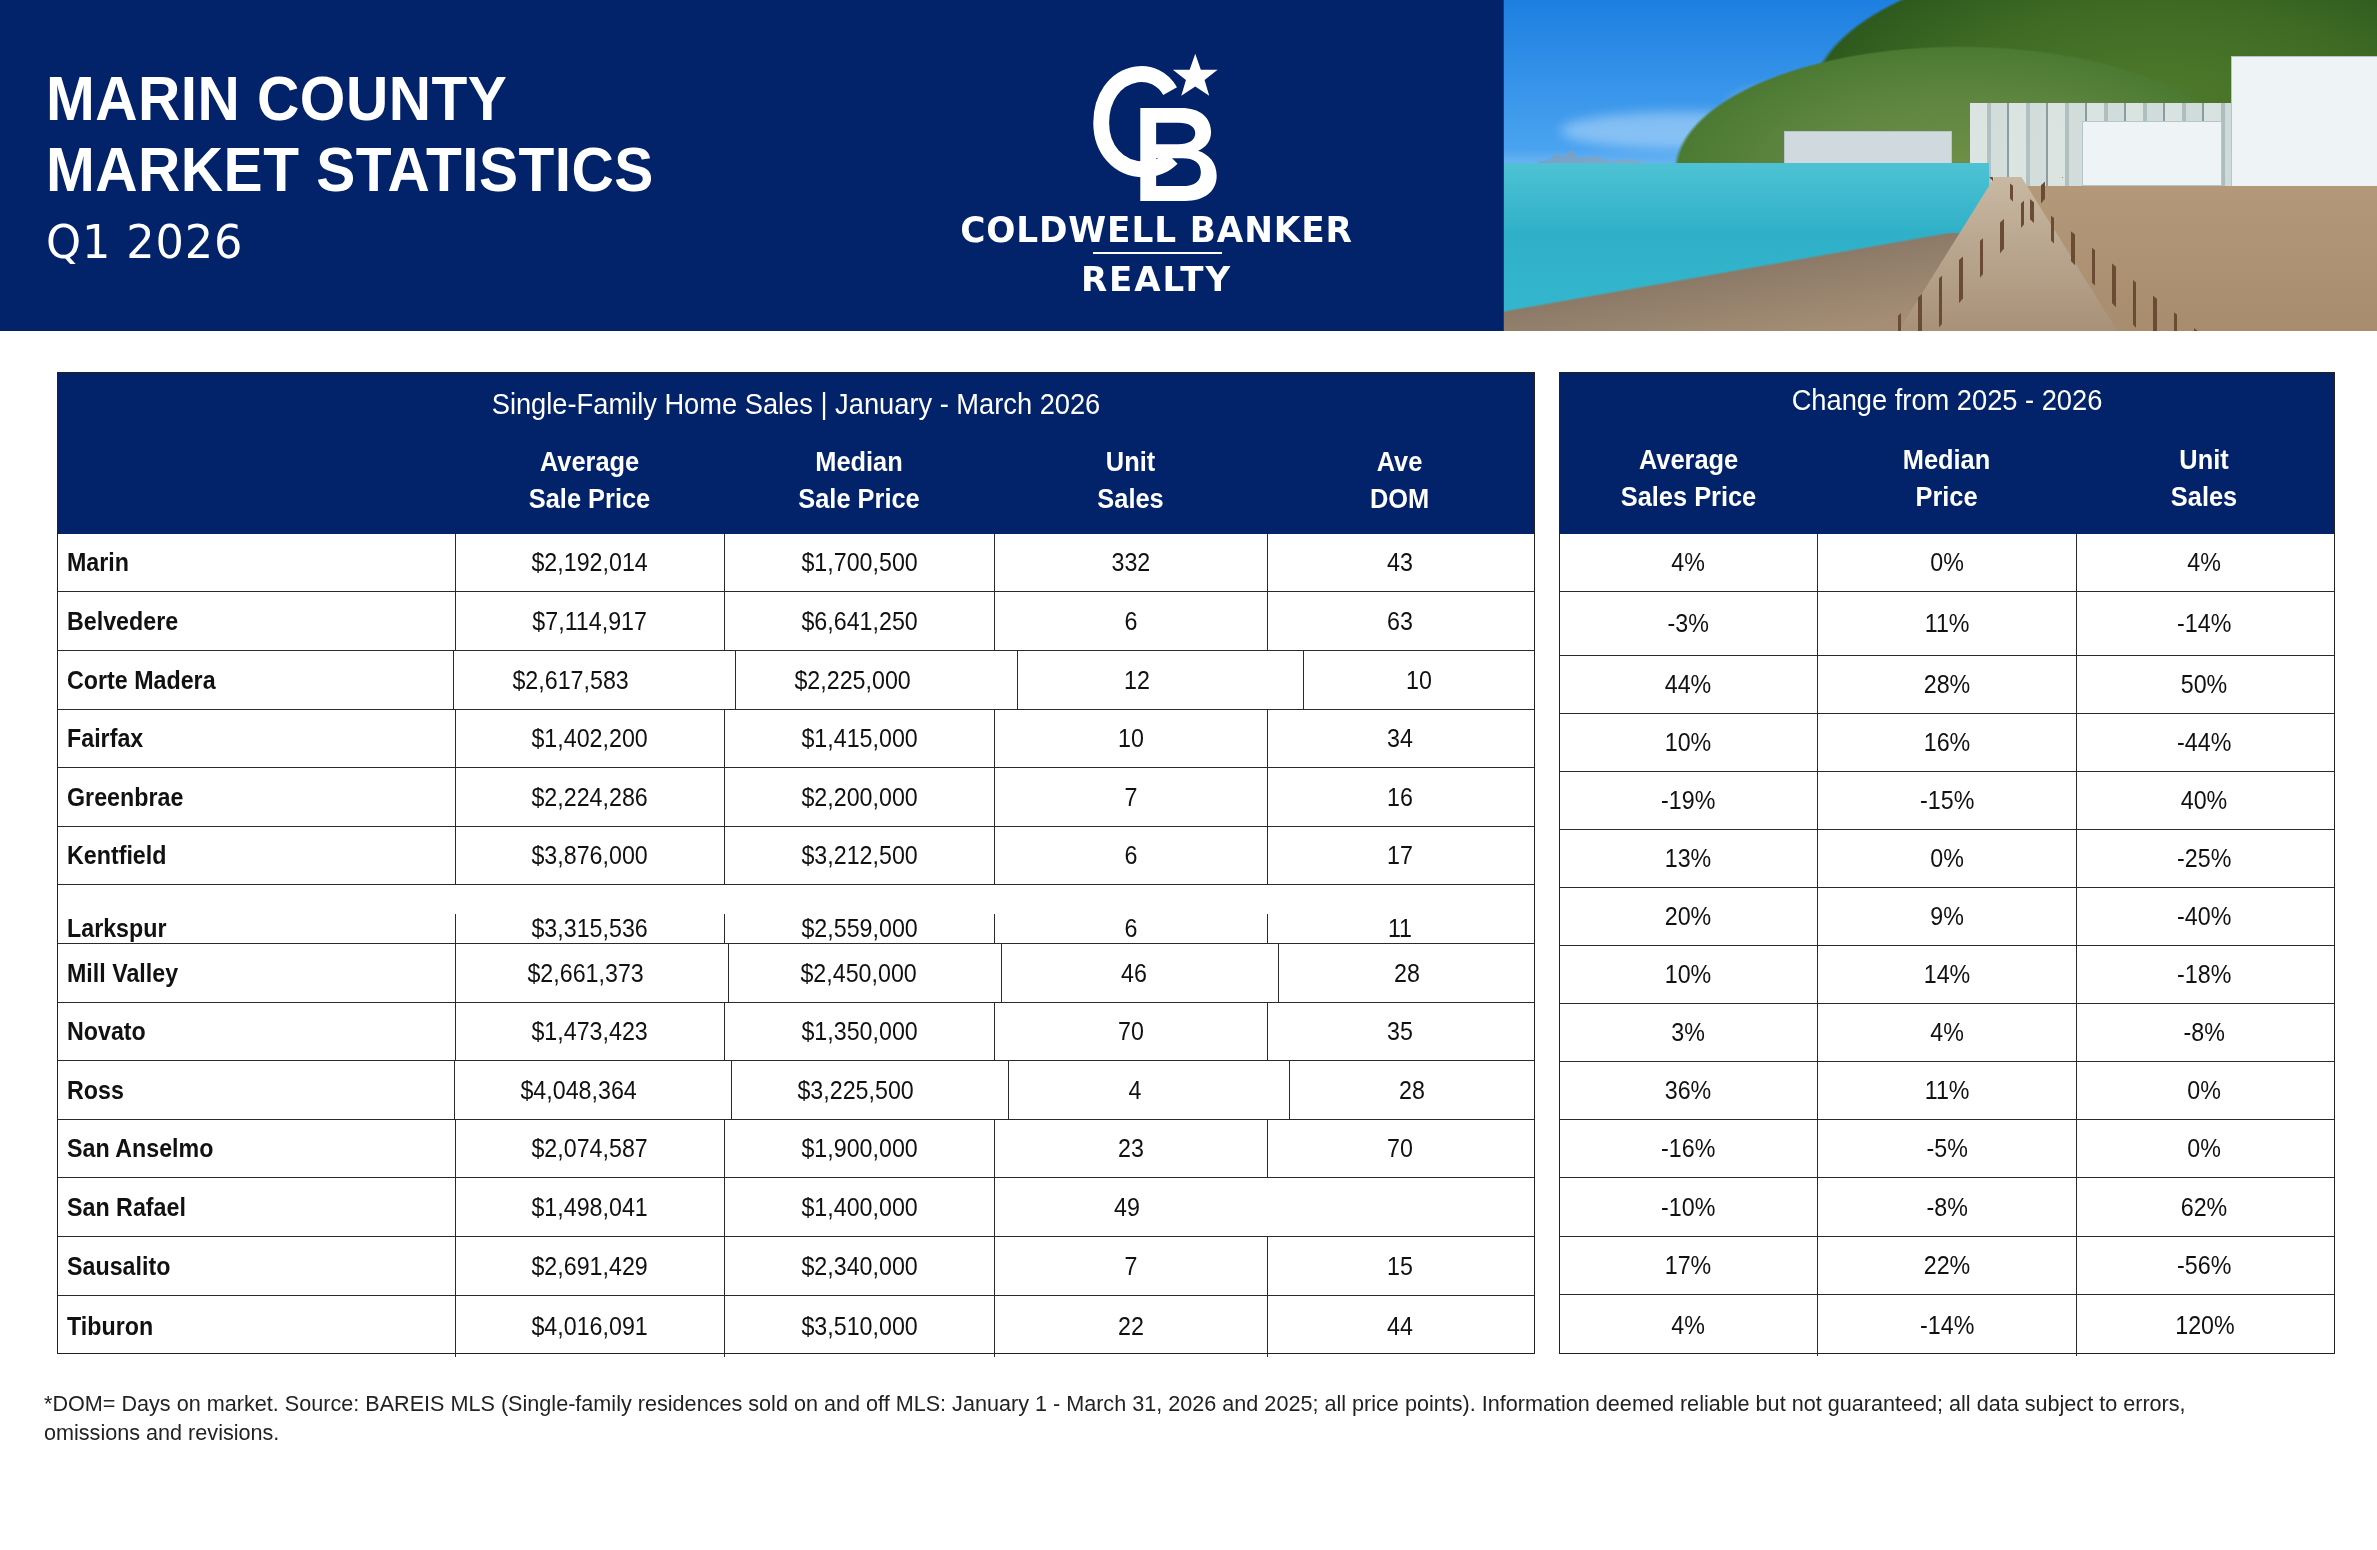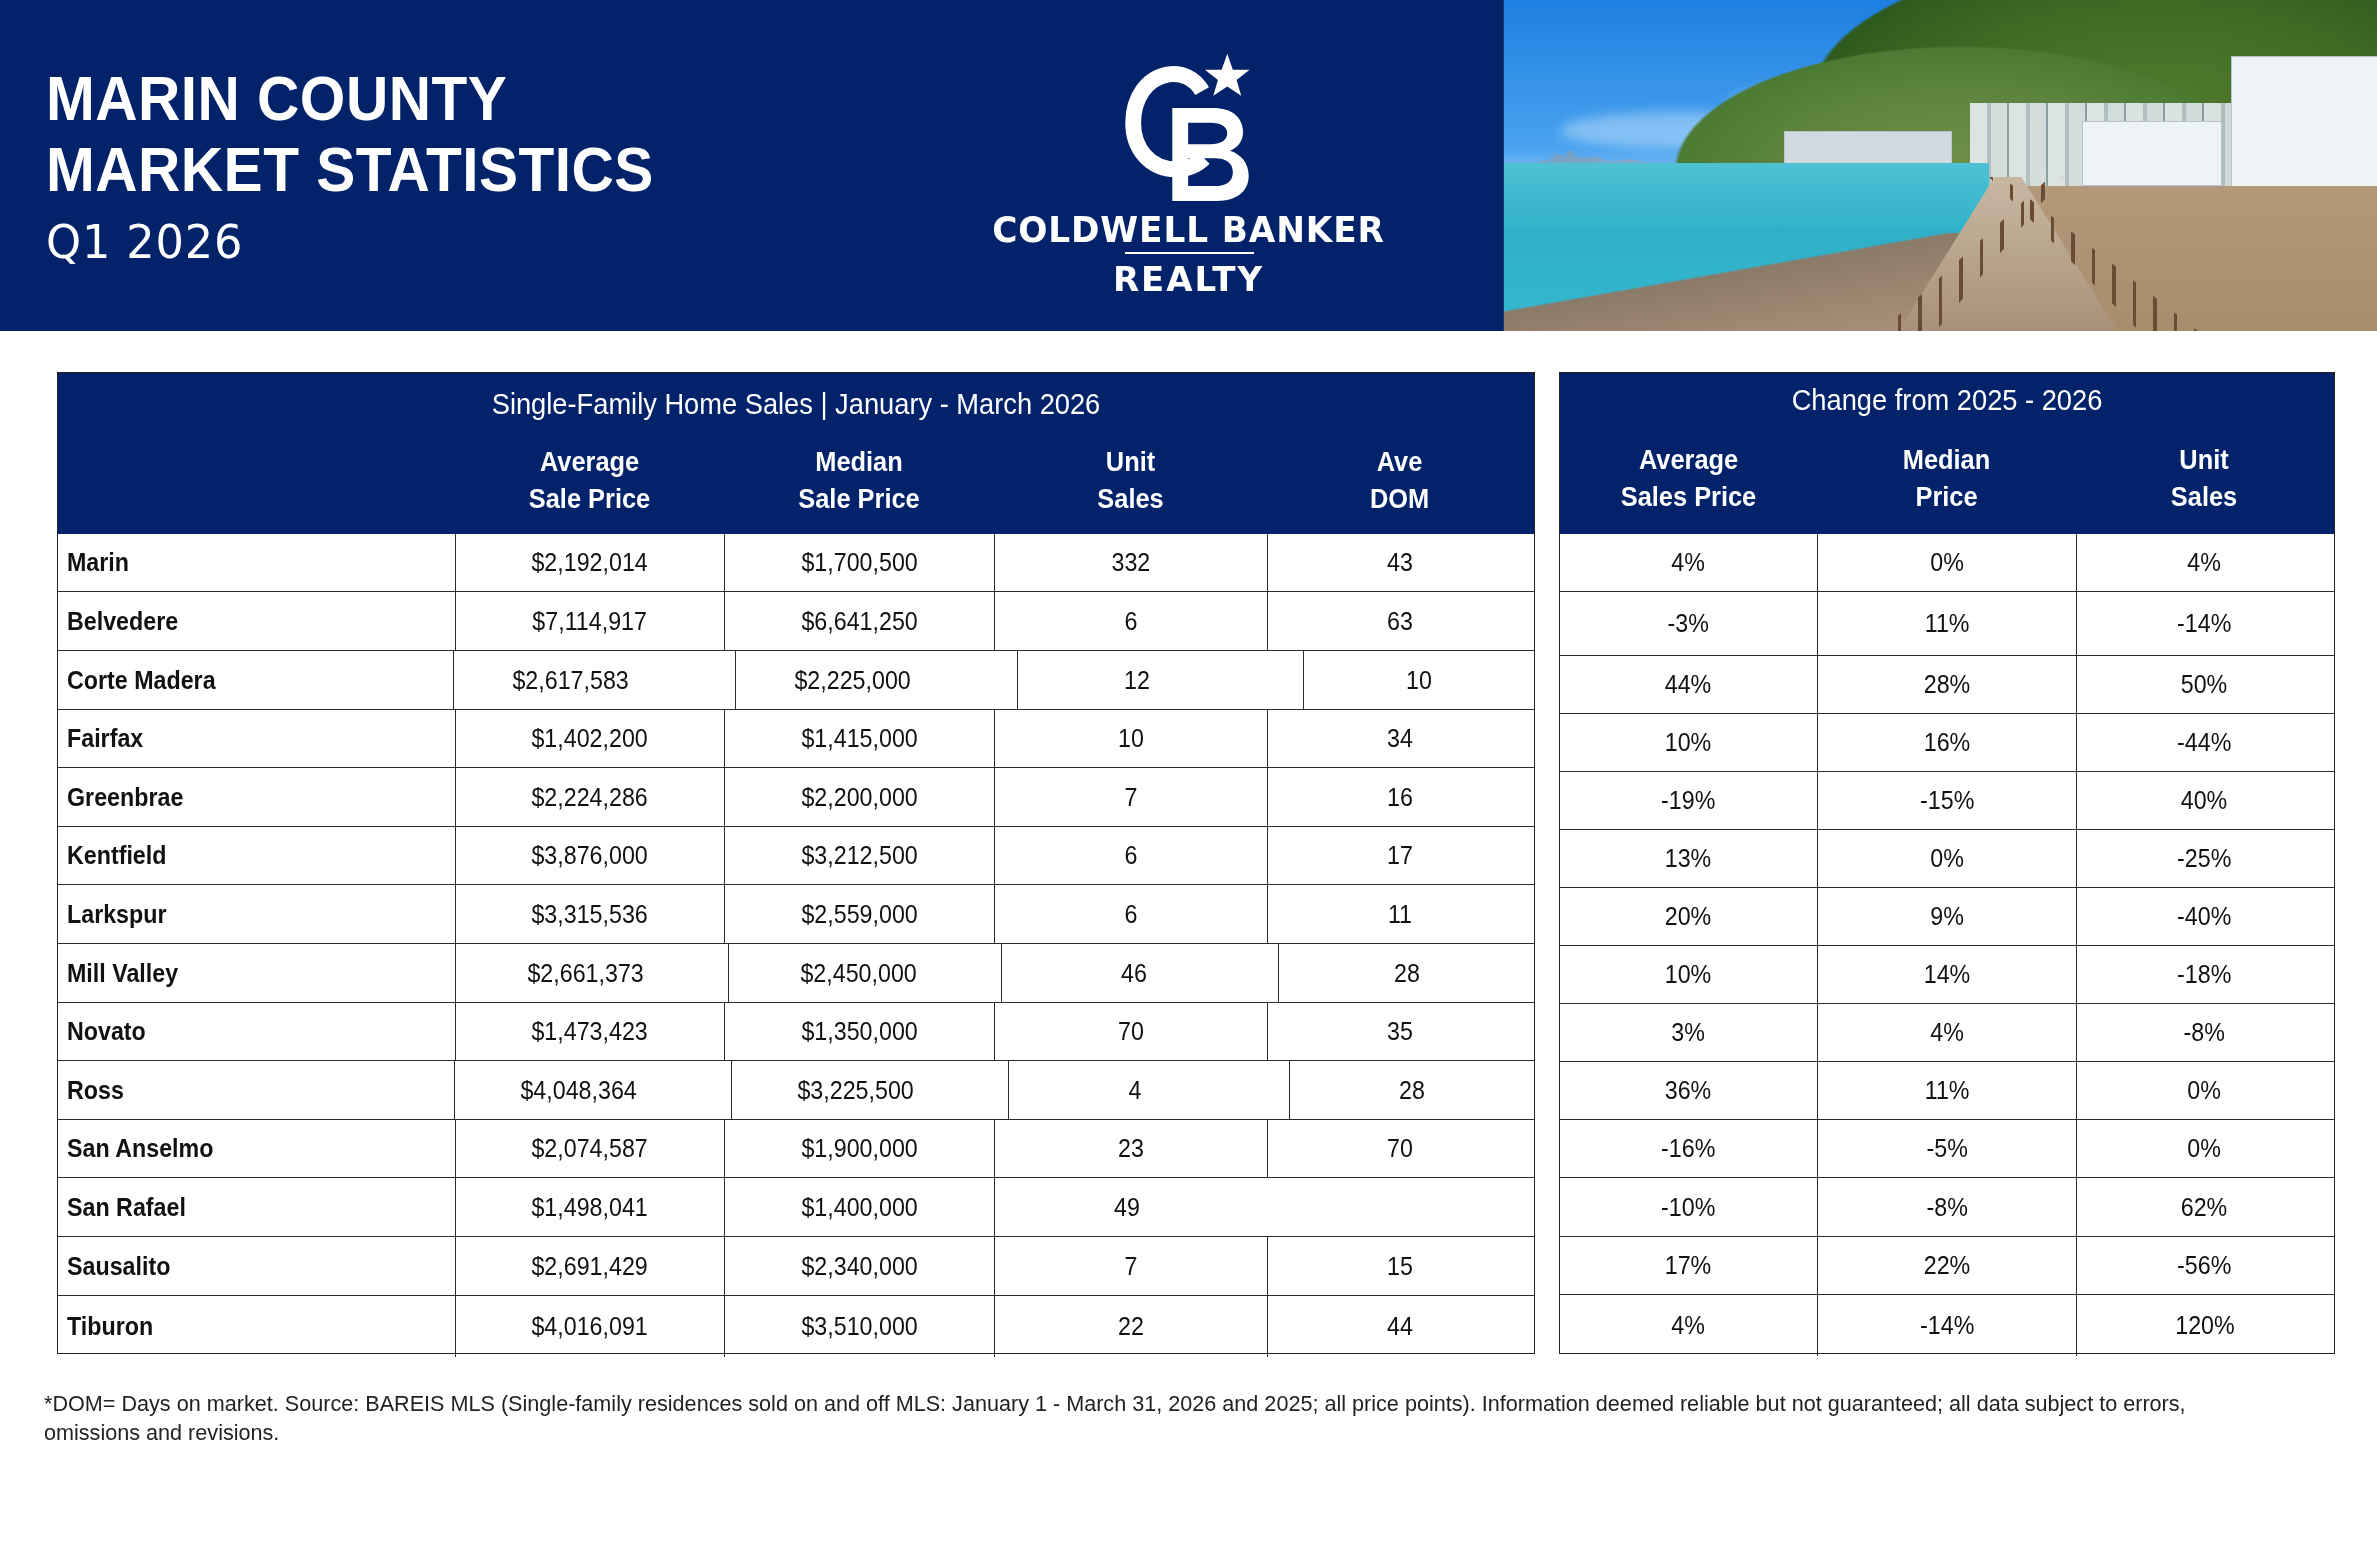--- a/index.html
+++ b/index.html
@@ -16,21 +16,21 @@
     font-family: "Liberation Sans", sans-serif; font-weight: 700;
     font-size: 63px; line-height: 71px; letter-spacing: 0.5px;
     transform: scaleX(0.93); transform-origin: left center; white-space: nowrap;
   }
   .subtitle {
     font-family: "DejaVu Sans", sans-serif; font-weight: 400;
     font-size: 47px; line-height: 56px; margin-top: 9.3px;
     letter-spacing: 0.9px; transform: scaleX(0.95); transform-origin: left center;
   }
 
-  .logo { position: absolute; left: 988px; top: 52px; width: 401px; height: 252px; }
+  .logo { position: absolute; left: 956px; top: 52px; width: 401px; height: 252px; }
   .logo-mark { position: absolute; left: 132px; top: 0; width: 140px; height: 149px; }
   .logo-word {
     position: absolute; left: 0; top: 158px; width: 401px; text-align: center;
     color: #fff; font-family: "DejaVu Sans", sans-serif; font-weight: 700;
     font-size: 35px; letter-spacing: 0.9px; white-space: nowrap;
     transform: scaleX(0.98);
   }
   .logo-rule {
     position: absolute; left: 137px; top: 200px; width: 129px; height: 1.9px; background: #ffffff;
   }
@@ -274,21 +274,21 @@
         <div class="cell lc2">
           <span>$3,212,500</span>
         </div>
         <div class="cell lc3">
           <span>6</span>
         </div>
         <div class="cell lc4">
           <span>17</span>
         </div>
       </div>
-      <div class="trow" style="height: 59px;">
+      <div class="trow" style="height: 59px; align-items: flex-end;">
         <div class="cell lc0 name">
           <span>Larkspur</span>
         </div>
         <div class="cell lc1">
           <span>$3,315,536</span>
         </div>
         <div class="cell lc2">
           <span>$2,559,000</span>
         </div>
         <div class="cell lc3">

